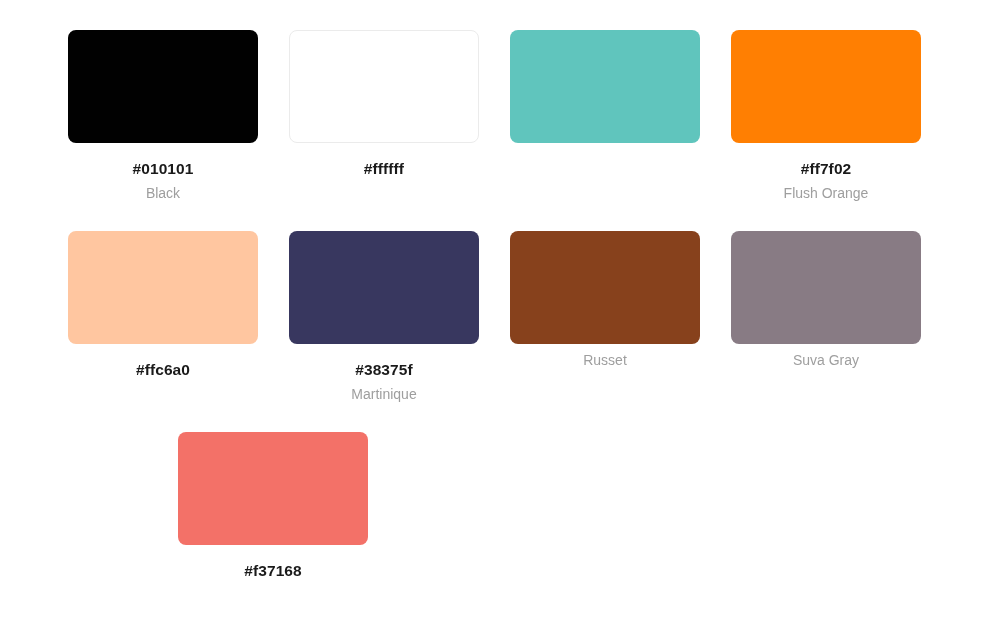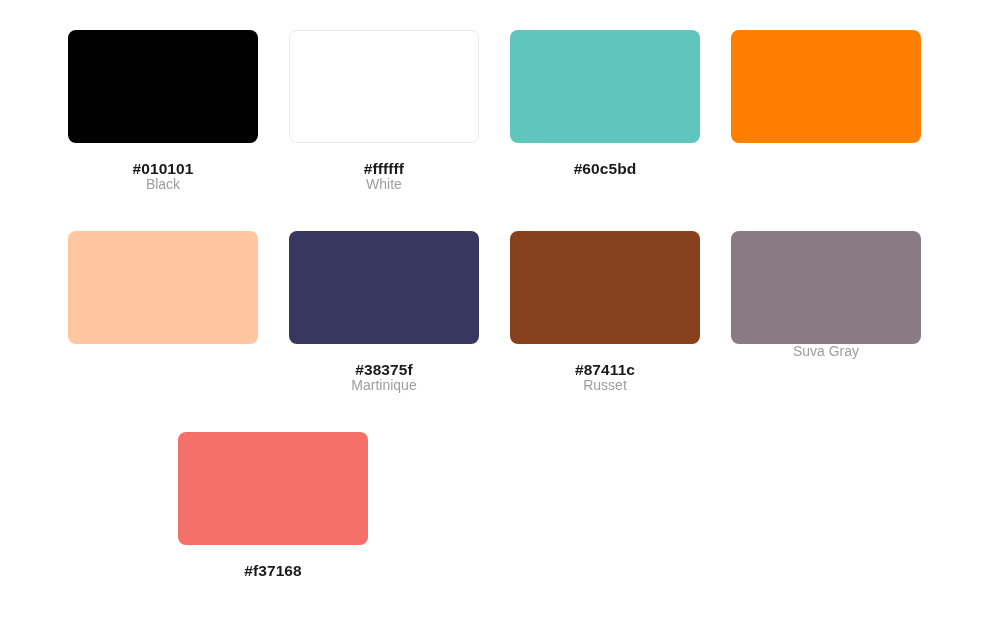--- a/index.html
+++ b/index.html
@@ -57,60 +57,61 @@
     margin-top: 17px;
     text-align: center;
     font-size: 15.5px;
     font-weight: bold;
     color: #1a1a1a;
     letter-spacing: 0.1px;
     line-height: 1.1;
   }
 
   .swatch-name {
+    margin-top: 9px;
     text-align: center;
     font-size: 14px;
     font-weight: normal;
     color: #9e9e9e;
     line-height: 1.1;
   }
 </style>
 </head>
 <body>
 
 <div class="palette">
   <div class="swatch-grid">
       <div class="swatch-card">
         <div class="swatch-chip" style="background-color: rgb(1, 1, 1);"></div>
         <div class="swatch-hex">#010101</div>
         <div class="swatch-name">Black</div>
       </div>
       <div class="swatch-card">
         <div class="swatch-chip bordered" style="background-color: rgb(255, 255, 255);"></div>
         <div class="swatch-hex">#ffffff</div>
-        <div class="swatch-name">White</div>
       </div>
       <div class="swatch-card">
         <div class="swatch-chip" style="background-color: rgb(96, 197, 189);"></div>
-        <div class="swatch-hex">#60c5bd</div>
       </div>
       <div class="swatch-card">
         <div class="swatch-chip" style="background-color: rgb(255, 127, 2);"></div>
+        <div class="swatch-hex">#ff7f02</div>
+        <div class="swatch-name">Flush Orange</div>
       </div>
       <div class="swatch-card">
         <div class="swatch-chip" style="background-color: rgb(255, 198, 160);"></div>
+        <div class="swatch-hex">#ffc6a0</div>
       </div>
       <div class="swatch-card">
         <div class="swatch-chip" style="background-color: rgb(56, 55, 95);"></div>
         <div class="swatch-hex">#38375f</div>
         <div class="swatch-name">Martinique</div>
       </div>
       <div class="swatch-card">
         <div class="swatch-chip" style="background-color: rgb(135, 65, 28);"></div>
-        <div class="swatch-hex">#87411c</div>
         <div class="swatch-name">Russet</div>
       </div>
       <div class="swatch-card">
         <div class="swatch-chip" style="background-color: rgb(136, 123, 132);"></div>
         <div class="swatch-name">Suva Gray</div>
       </div>
       <div class="swatch-card centered-row">
         <div class="swatch-chip" style="background-color: rgb(243, 113, 104);"></div>
         <div class="swatch-hex">#f37168</div>
       </div>

